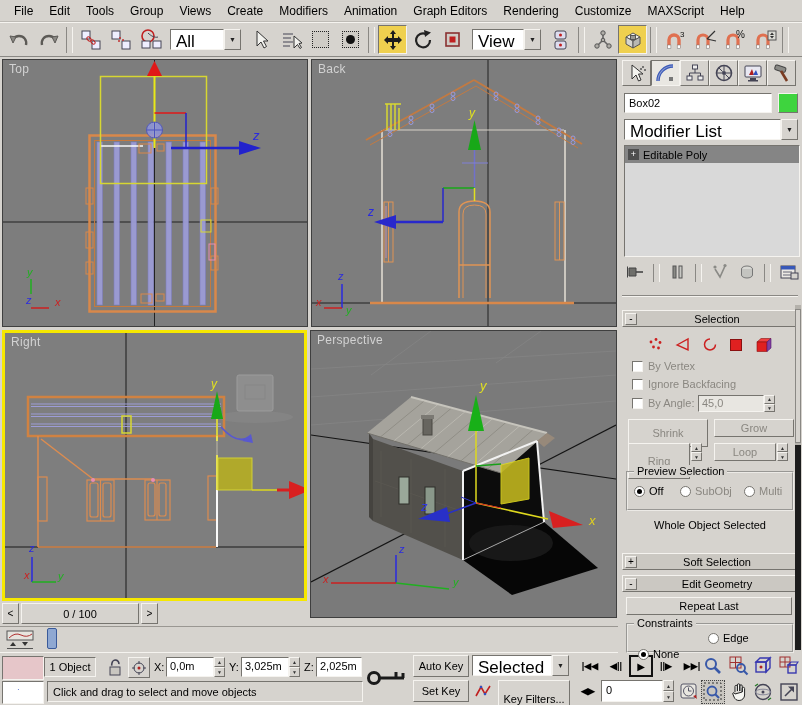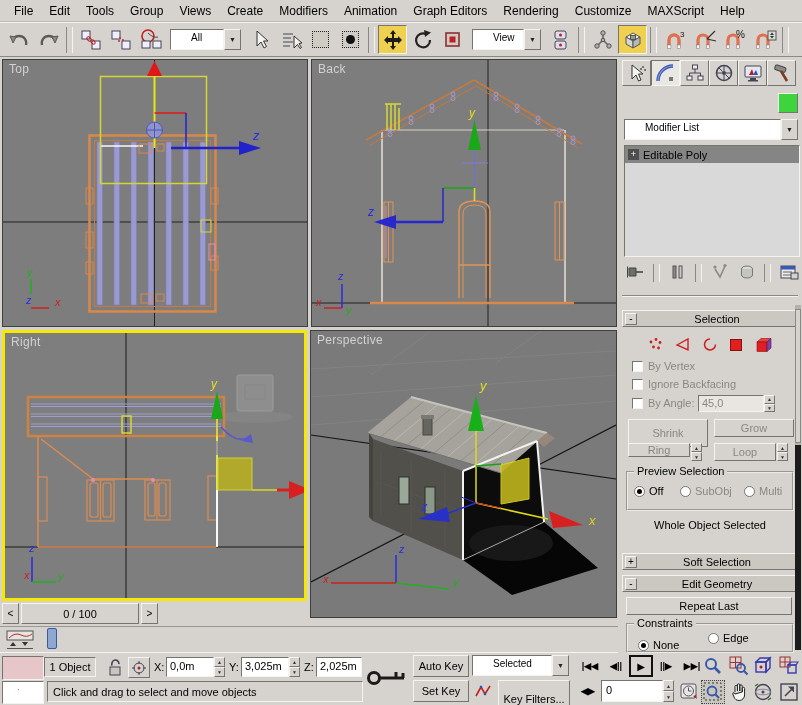--- a/index.html
+++ b/index.html
@@ -8,21 +8,21 @@
 .raised{border:1px solid;border-color:#f5f3ef #76746f #76746f #f5f3ef;background:#d6d3ce}
 .sunkw{border:1px solid;border-color:#76746f #f5f3ef #f5f3ef #76746f;background:#fff}
 .sunkg{border:1px solid;border-color:#76746f #f5f3ef #f5f3ef #76746f;background:#d6d3ce}
 .menubar{position:absolute;left:0;top:0;width:802px;height:22px;display:flex;align-items:center;padding-left:6px;border-bottom:1px solid #bdbab5;font-size:12px}
 .menu-item{padding:2px 8px;cursor:default}
 .toolbar{position:absolute;left:0;top:22px;width:802px;height:35px;display:flex;align-items:center;padding-left:4px;border-top:1px solid #f5f3ef;border-bottom:1px solid #8a8884;gap:1px}
 .tbtn{width:29px;height:29px;display:flex;align-items:center;justify-content:center;flex:none}
 .tbtn.pressed{background:#efd04f;border:1px solid;border-color:#76746f #f5f3ef #f5f3ef #76746f}
 .tsep{width:7px;height:26px;border-left:1px solid #8a8884;border-right:1px solid #f5f3ef;margin:0 2px;flex:none}
 .combo{display:flex;height:21px;flex:none}
-.combo .cfield{border:1px solid;border-color:#76746f #f5f3ef #f5f3ef #76746f;background:#fff;padding:2px 20px;font-size:10px;white-space:nowrap;overflow:hidden}
+.combo .cfield{border:1px solid;border-color:#76746f #f5f3ef #f5f3ef #76746f;background:#fff;padding:2px 5px;font-size:17px;white-space:nowrap;overflow:hidden}
 .combo .carrow{width:17px;border:1px solid;border-color:#f5f3ef #76746f #76746f #f5f3ef;background:#d6d3ce;display:flex;align-items:center;justify-content:center;font-size:7px;color:#222}
 .vp{position:absolute;border:1px solid #3f3f3f;background:#7d7d7d}
 .vp-label{position:absolute;left:6px;top:2px;color:#d2d2d2;font-size:12px;letter-spacing:.3px;pointer-events:none}
 .ts-btn{position:absolute;display:flex;align-items:center;justify-content:center;font-size:10px}
 .ruler{position:absolute;left:46px;top:627px;width:532px;height:25px;
  background-image:repeating-linear-gradient(to right,#6a6a6a 0 1px,transparent 1px 5.1px);
  background-size:532px 8px;background-repeat:no-repeat;background-position:5px 0}
 .tnum{position:absolute;top:9px;transform:translateX(-50%);font-size:11px;color:#1a1a1a}
 .handle{position:absolute;left:47px;top:628px;width:10px;height:21px;background:#8fa8d2;border:1px solid #3a5a9a;border-radius:2px}
 .statusbar{position:absolute;left:0;top:652px;width:802px;height:53px;border-top:1px solid #f5f3ef}
@@ -690,20 +690,21 @@
           <rect x="5" y="17" width="10" height="1.5" fill="#445"></rect>
         </svg>
       </div>
     <div class="tab" style="left:149px">
         <svg width="20" height="20">
           <rect x="3" y="3" width="11" height="5" rx="1.5" fill="#8a8a86" stroke="#444" transform="rotate(18 8 5)"></rect>
           <line x1="9" y1="8" x2="15" y2="18" stroke="#7a3a20" stroke-width="2.6"></line>
         </svg>
       </div>
 
+    <div class="abs sunkw" style="left:6px;top:36px;width:148px;height:20px;padding:3px 4px">Box02</div>
     <div class="abs" style="left:160px;top:36px;width:20px;height:20px;background:#3ed43e;border:1px solid;border-color:#f5f3ef #76746f #76746f #f5f3ef"></div>
 
     <div class="combo abs" style="left:6px;top:62px">
       <span class="cfield" style="width:157px">Modifier List</span>
       <span class="carrow">▼</span>
     </div>
 
     <div class="abs sunkg" style="left:6px;top:88px;width:176px;height:112px;background:#d9d9d9">
       <div style="height:17px;background:#858585;display:flex;align-items:center">
         <span style="width:11px;height:11px;margin:0 4px 0 3px;background:#4e4e4e;color:#fff;font-size:9px;line-height:11px;text-align:center">+</span>
@@ -777,21 +778,21 @@
     <div class="abs dis" style="left:14px;top:303px"><span class="cb"></span><span>By Vertex</span></div>
     <div class="abs dis" style="left:14px;top:321px"><span class="cb"></span><span>Ignore Backfacing</span></div>
     <div class="abs dis" style="left:14px;top:340px"><span class="cb"></span><span>By Angle:</span></div>
     <div class="abs sunkw dis" style="left:80px;top:338px;width:66px;height:17px;padding:1px 3px;background:#e8e6e1">45,0</div>
     <div class="abs spin" style="left:146px;top:338px;height:17px">
         <span>▲</span>
         <span>▼</span>
       </div>
     <div class="pbtn dis" style="left:10px;top:362px;width:80px;height:28px">Shrink</div>
     <div class="pbtn dis" style="left:96px;top:362px;width:80px;height:18px">Grow</div>
-    <div class="pbtn dis" style="left:10px;top:386px;width:62px;height:14px">Ring</div>
+    <div class="pbtn dis" style="left:10px;top:386px;width:62px;height:36px">Ring</div>
     <div class="abs spin" style="left:73px;top:386px;height:18px">
         <span>▲</span>
         <span>▼</span>
       </div>
     <div class="pbtn dis" style="left:96px;top:386px;width:62px;height:18px">Loop</div>
     <div class="abs spin" style="left:159px;top:386px;height:18px">
         <span>▲</span>
         <span>▼</span>
       </div>
     <div class="gbox" style="left:8px;top:414px;width:168px;height:40px">
@@ -806,21 +807,21 @@
       <span class="box">+</span>
       <span class="rtitle">Soft Selection</span>
     </div>
     <div class="rollout" style="top:518px">
       <span class="box">-</span>
       <span class="rtitle">Edit Geometry</span>
     </div>
     <div class="pbtn" style="left:8px;top:540px;width:166px;height:18px">Repeat Last</div>
     <div class="gbox" style="left:8px;top:566px;width:168px;height:30px">
       <span class="gleg">Constraints</span>
-      <div style="position:absolute;left:10px;top:14px"><span class="radio sel"></span><span>None</span></div>
+      <div style="position:absolute;left:10px;top:23px"><span class="radio sel"></span><span>None</span></div>
       <div style="position:absolute;left:80px;top:7px"><span class="radio"></span><span>Edge</span></div>
     </div>
 
     <div class="abs" style="left:177px;top:248px;width:6px;height:345px;background:#b4b1ab">
       <div style="position:absolute;top:4px;width:6px;height:134px;background:#d6d3ce;border:1px solid #8a8884;background-image:radial-gradient(#9a9792 20%,transparent 22%);background-size:4px 4px"></div>
       <div style="position:absolute;top:140px;width:6px;height:205px;background:#1c1c1c"></div>
     </div>
   </div>
 
 </div>

